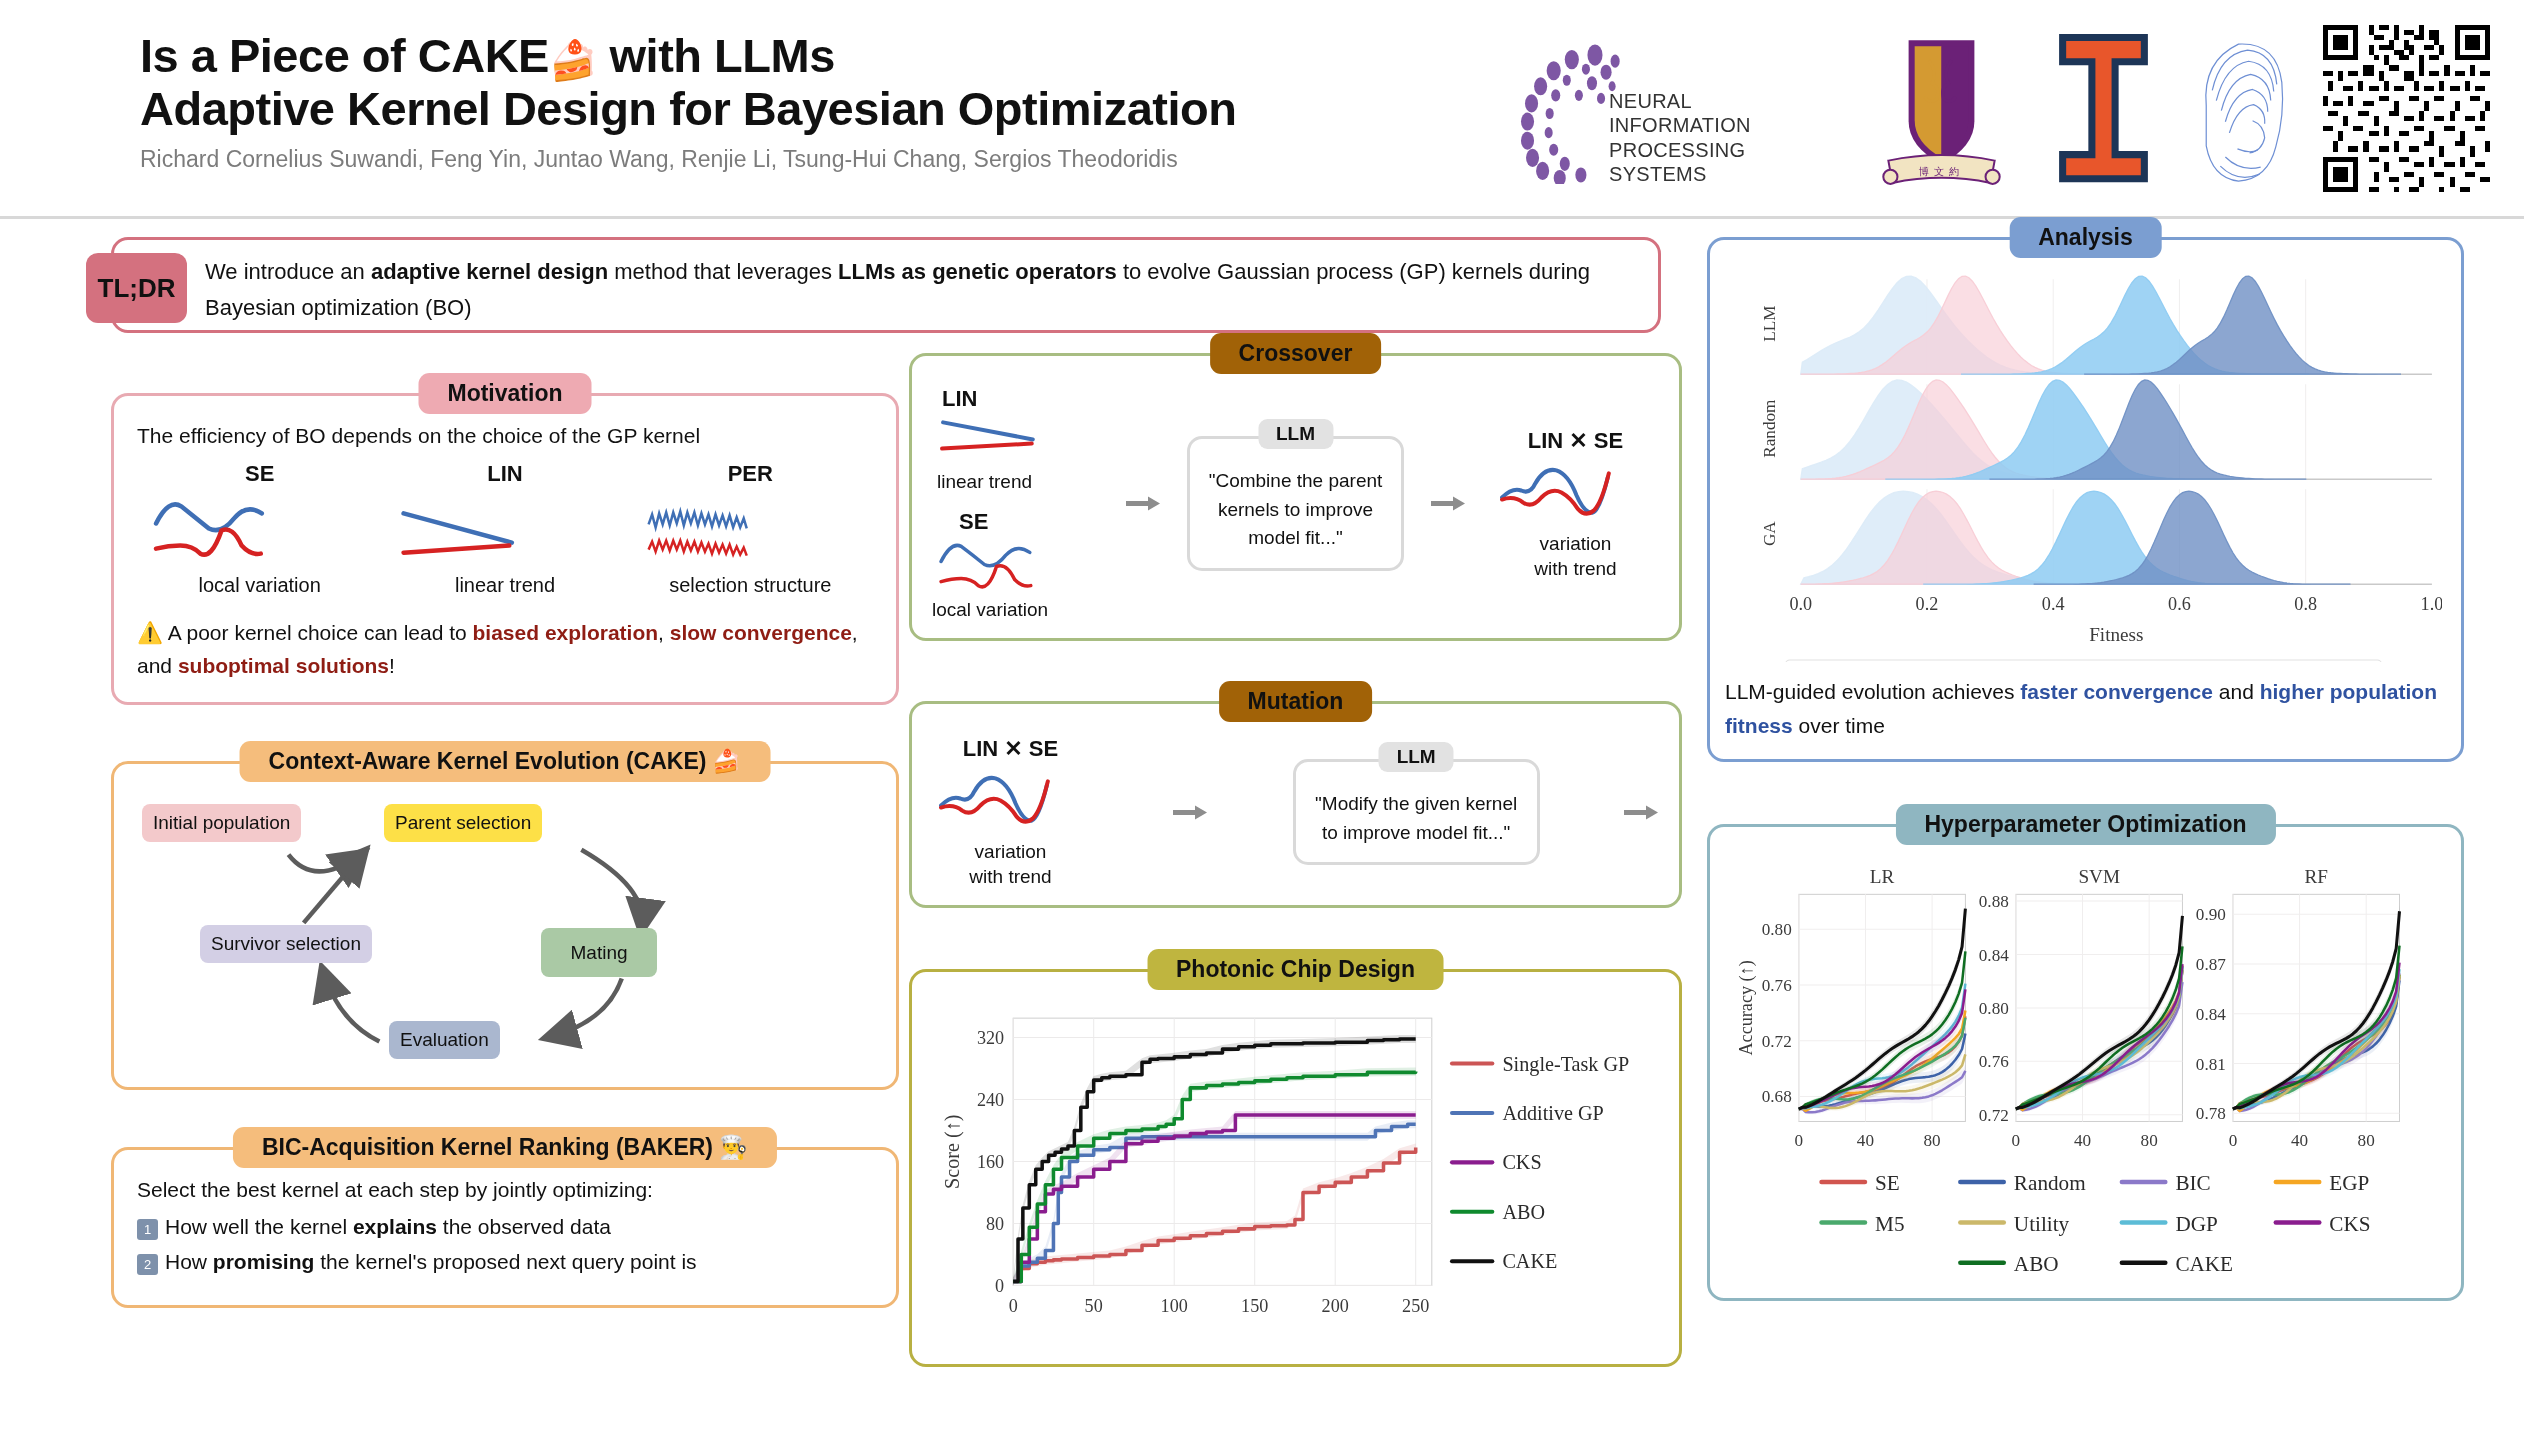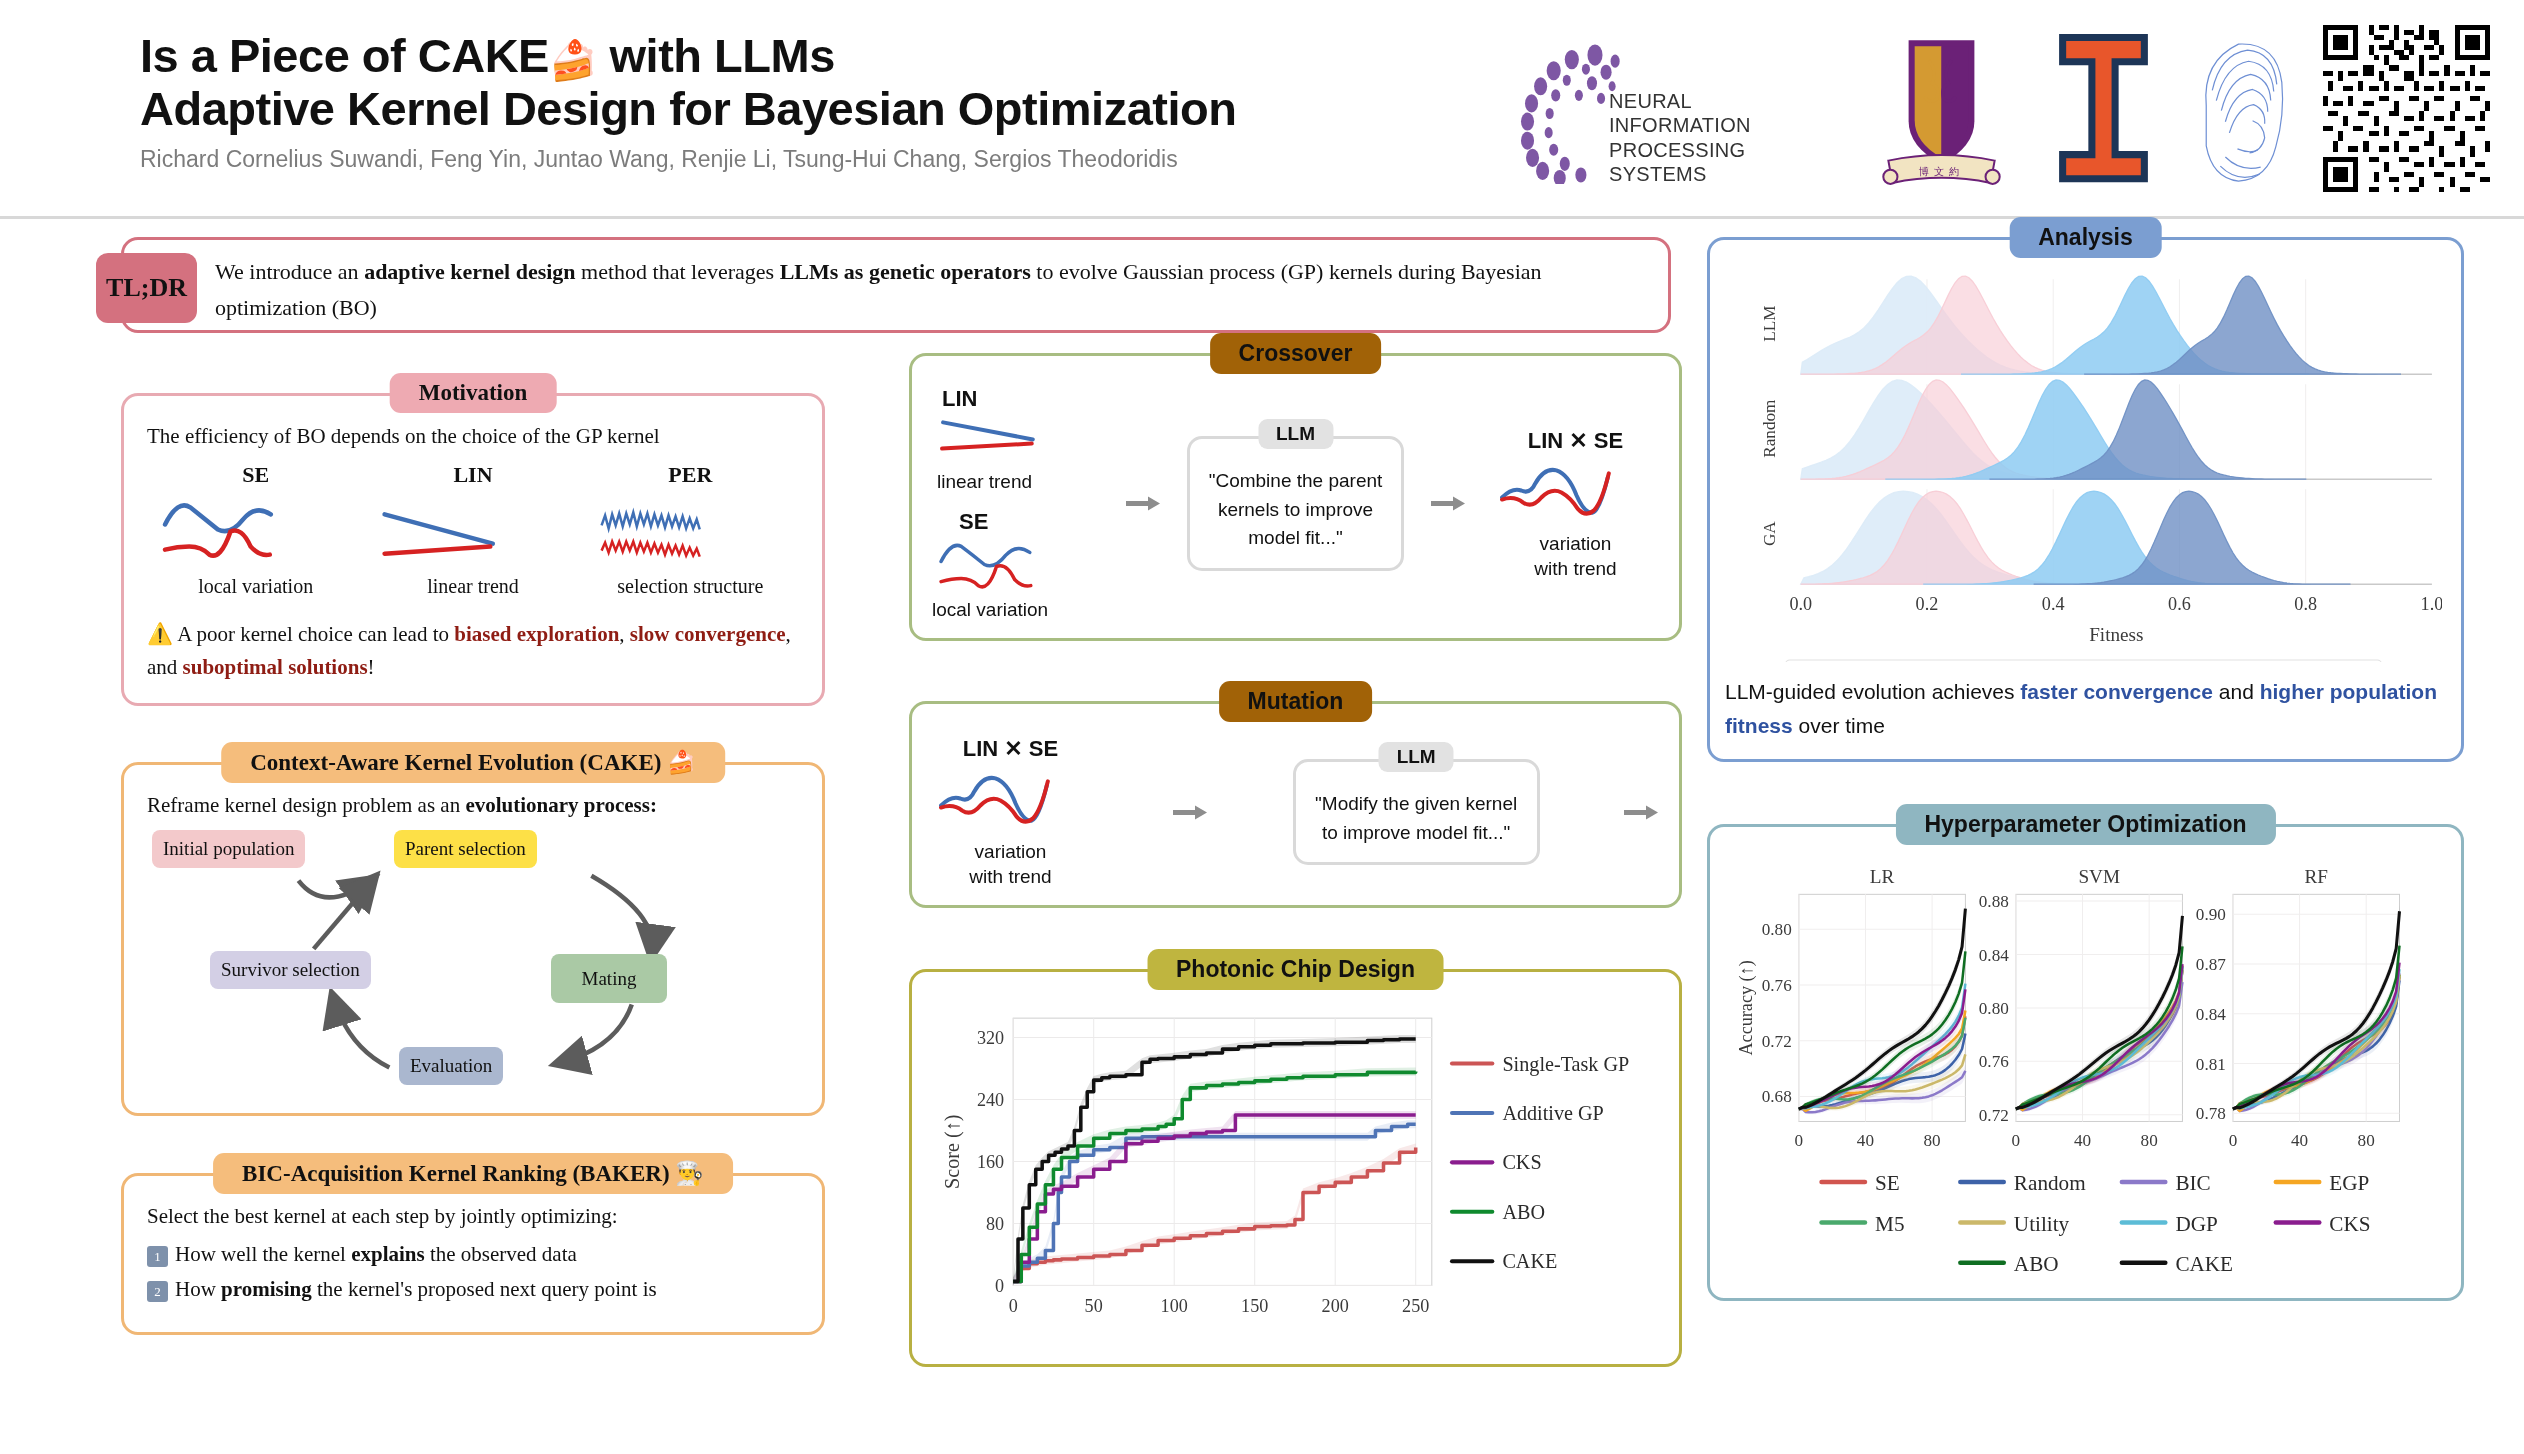--- a/index.html
+++ b/index.html
@@ -28,21 +28,21 @@
   .neurips svg { width:323px; height:141px; }
   .neurips-text { position:absolute; left:104px; top:46px; font-size:20px; color:#333; line-height:1.22; letter-spacing:0.3px;}
 
   .cuhk { left:353px; top:5px; width:167px; height:167px; }
   .illinois { left:543px; top:10px; width:111px; height:157px; }
   .athens { left:672px; top:10px; width:126px; height:162px; }
   .qrwrap { left:818px; top:5px; width:167px; height:167px; }
 
   
   .col { position:absolute; top:237px; }
-  .col-left  { left:121px;  width:704px;font-family:Liberation Serif, serif; }
+  .col-left  { left:111px;  width:788px; }
   .col-mid   { left:909px; width:773px; }
   .col-right { left:1707px; width:757px; }
 
   
   .panel { position:relative; border-radius:17px; background:#fff; }
   .panel-body { padding: 28px 23px 20px; }
   .panel-tab {
     position:absolute; top:-23px; left:50%; transform:translateX(-50%);
     padding:7px 29px; border-radius:11px; font-size:23px; font-weight:bold; color:#111;
     white-space:nowrap; z-index:5;
@@ -380,23 +380,20 @@
             <div class="kernel-caption">selection structure</div>
           </div>
         </div>
         <div class="warn"><span>⚠️ </span><span>A poor kernel choice can lead to </span><span class="redb">biased exploration</span><span>, </span><span class="redb">slow convergence</span><span>, and </span><span class="redb">suboptimal solutions</span><span>!</span></div>
       </div>
     </div>
 
     <div class="panel cake">
       <div class="panel-tab tab-orange">Context-Aware Kernel Evolution (CAKE) 🍰</div>
       <div class="panel-body">
-        <div class="cake-lead">
-          <span>Reframe kernel design problem as an </span><b>evolutionary process:</b>
-        </div>
         <div class="cycle">
           <svg width="712" height="268" viewBox="0 0 1410 530" style="position:absolute;left:0;top:0;">
             <defs>
               <marker id="ah" markerWidth="9" markerHeight="9" refX="6" refY="4.5" orient="auto">
                 <path d="M0,0 L9,4.5 L0,9 z" fill="#5c5c5c"></path>
               </marker>
             </defs>
             <g fill="none" stroke="#5c5c5c" stroke-width="9" marker-end="url(#ah)">
               <path d="M300 110 Q350 175 440 112"></path>
               <path d="M880 100 Q1010 175 1000 250"></path>

